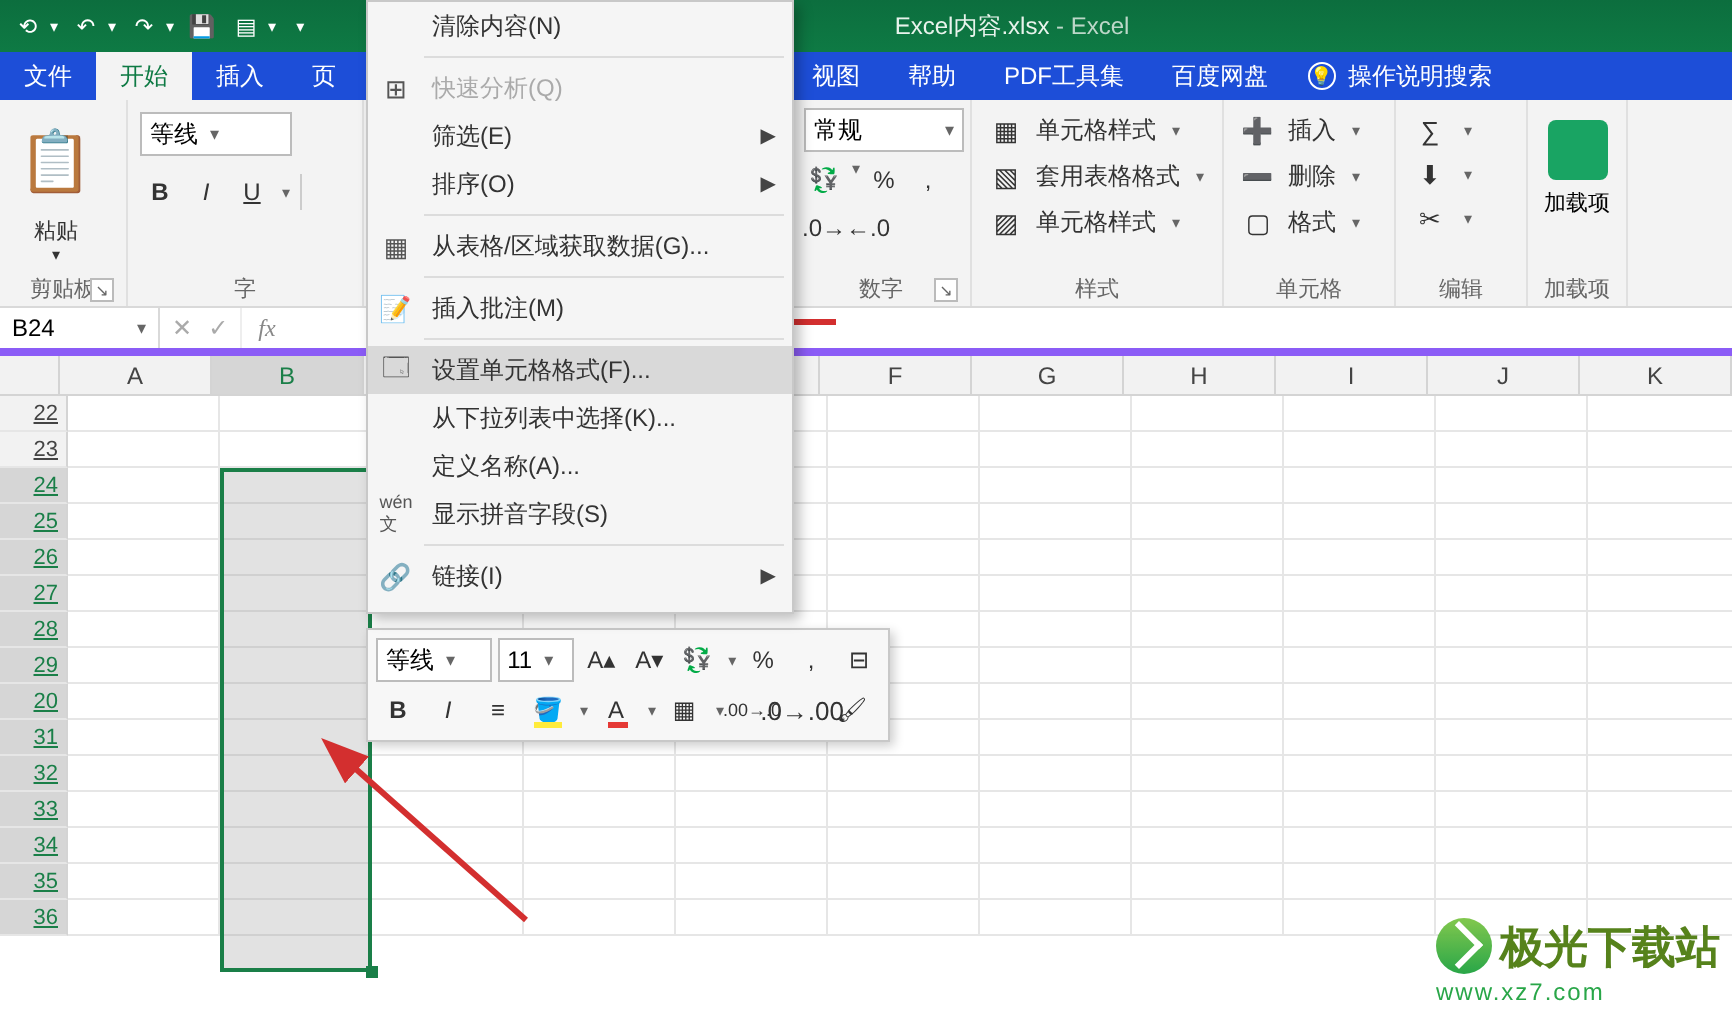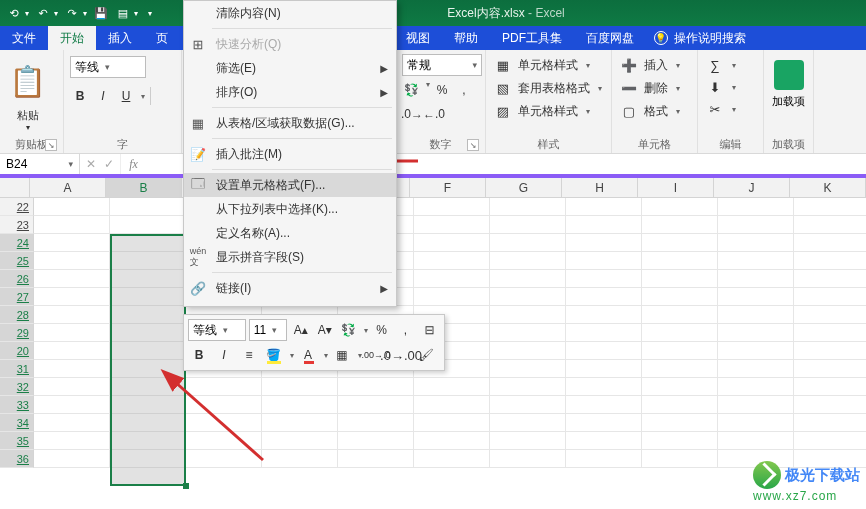--- a/index.html
+++ b/index.html
@@ -89,21 +89,21 @@
   .mini-row:last-child{margin-bottom:0;}
   .mini-toolbar .mini-btn{ width:22px; height:22px;}
   .color-bar { width:14px; height:3px; display:block;}
   
   
   .red-arrow { position:absolute; z-index:45; }
   .red-arrow svg { overflow:visible; }
   
   
   .watermark { position:absolute; right:6px; bottom:6px; text-align:left; opacity:0.95;}
-  .wm-top { font-size:15px; color:#3b82f6; font-weight:bold; display:flex; align-items:center; gap:4px;}
+  .wm-top { font-size:22px; color:#4d7c0f; font-weight:bold; display:flex; align-items:flex-start; gap:4px;}
   .wm-ic { width:28px; height:28px; background:linear-gradient(#7cc545,#1ea23f); border-radius:50%; position:relative;}
   .wm-ic::after{content:""; position:absolute; width:14px; height:14px; border:3px solid #fff; border-left:none; border-bottom:none; transform:rotate(45deg); top:5px; left:3px;}
   .wm-sub { font-size:12px; color:#1ea23f; letter-spacing:1px;}
   
   .row-hl { background:#d6d6d6 !important; color:#1a7f48;}
   .col-hl { background:#d6d6d6 !important; color:#1a7f48;}
 </style>
 </head>
 <body>
 

